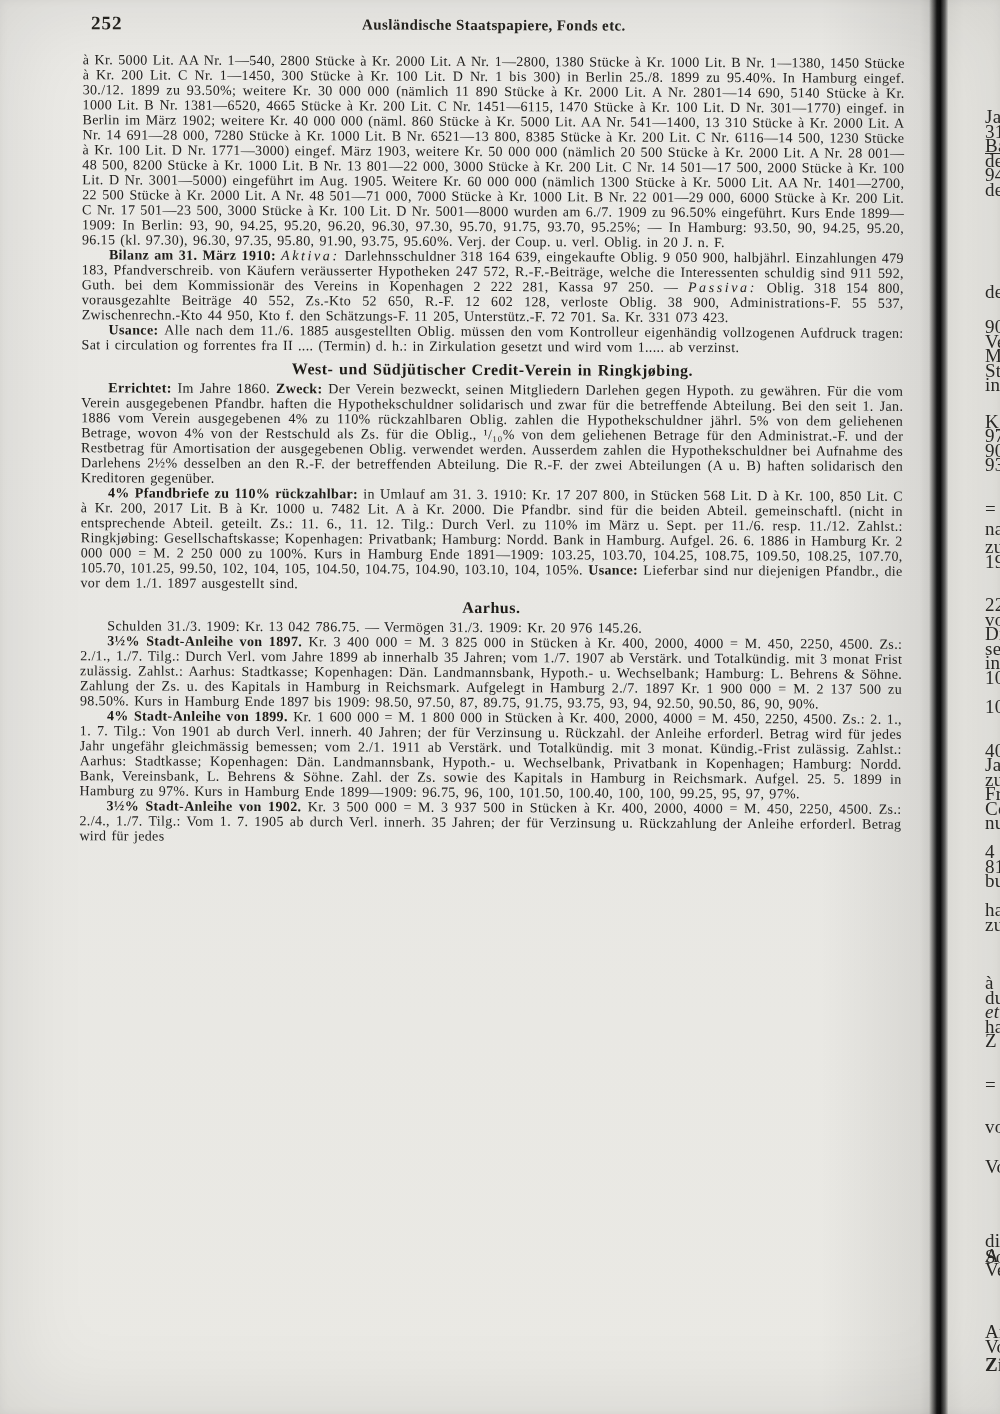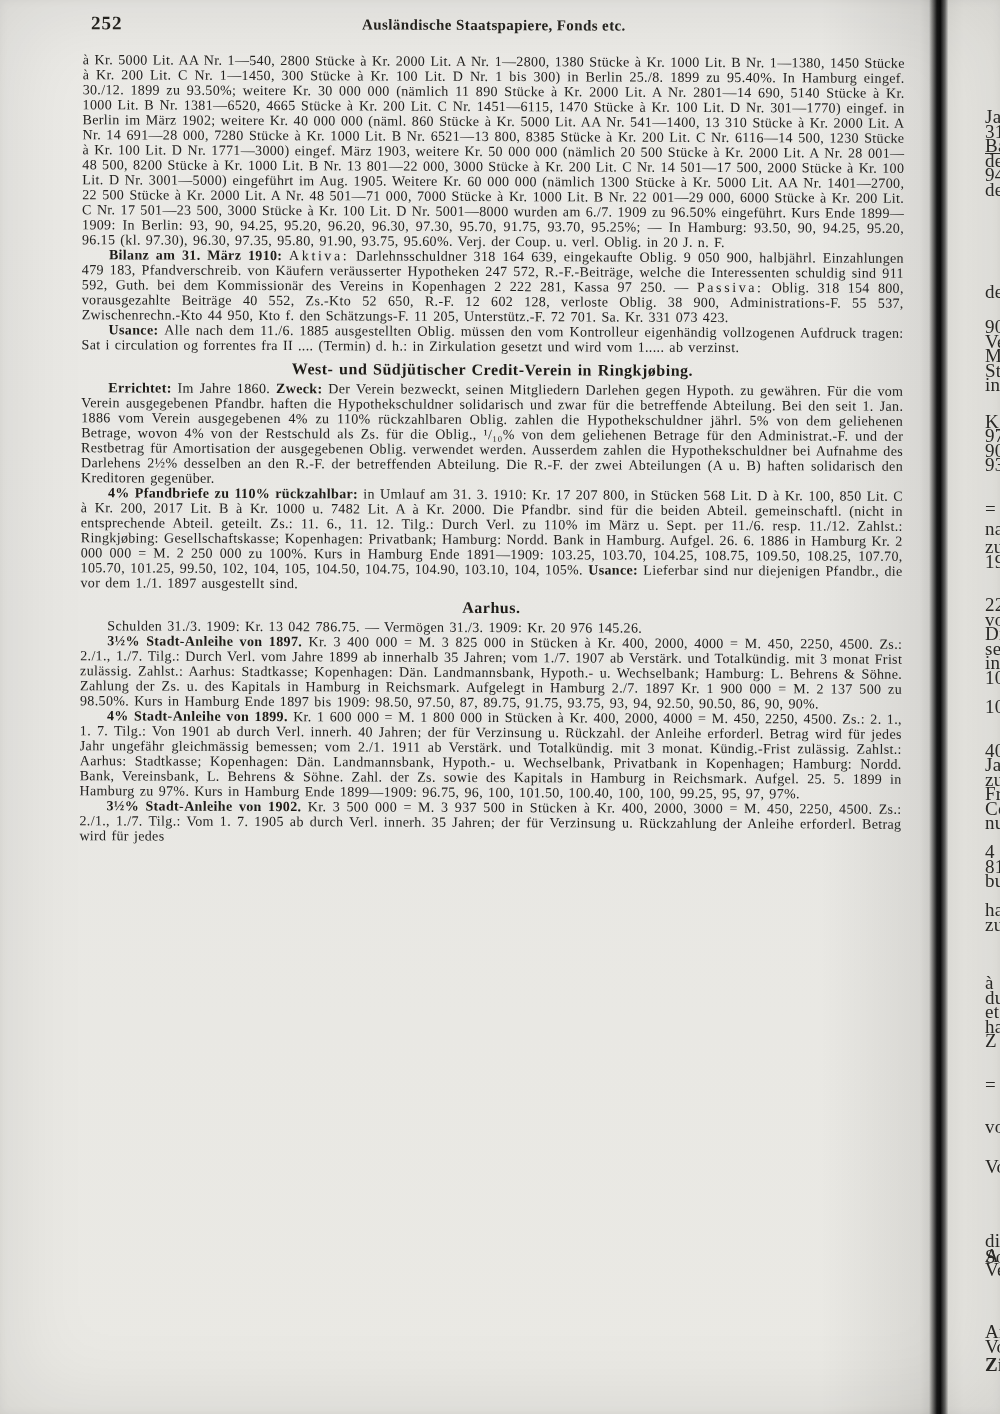--- a/index.html
+++ b/index.html
@@ -28,21 +28,21 @@
     display:block;text-align:center;padding-top:3px;
     font-size:15px;font-weight:bold;letter-spacing:0.4px;color:#26241f;
   }
   .text-col{
     font-size:14px;line-height:15px;letter-spacing:0.35px;word-spacing:1.2px;
     text-align:justify;
   }
   .text-col p{margin:0;}
   .text-col p.ind{text-indent:27px;}
   .b{font-weight:bold;color:#1e1c18;}
-  .sp{letter-spacing:2.6px;}
+  .sp{letter-spacing:2.6px;font-style:italic;}
   .heading{
     text-align:center;font-weight:bold;font-size:16px;letter-spacing:0.5px;
     margin:8px 0 5px 0;color:#1e1c18;
   }
   .binding-bar{
     position:absolute;left:929px;top:0;width:19px;height:1414px;
     background:linear-gradient(90deg,
       rgba(30,30,30,0) 0%, rgba(28,28,28,0.45) 18%,
       #161616 42%, #0d0d0d 60%,
       rgba(45,45,45,0.65) 84%, rgba(70,70,70,0) 100%);
@@ -71,21 +71,21 @@
         <p class=""><span>à Kr. 5000 Lit. AA Nr. 1—540, 2800 Stücke à Kr. 2000 Lit. A Nr. 1—2800, 1380 Stücke à Kr. 1000 Lit. B Nr. 1—1380, 1450 Stücke à Kr. 200 Lit. C Nr. 1—1450, 300 Stücke à Kr. 100 Lit. D Nr. 1 bis 300) in Berlin 25./8. 1899 zu 95.40%. In Hamburg eingef. 30./12. 1899 zu 93.50%; weitere Kr. 30 000 000 (nämlich 11 890 Stücke à Kr. 2000 Lit. A Nr. 2801—14 690, 5140 Stücke à Kr. 1000 Lit. B Nr. 1381—6520, 4665 Stücke à Kr. 200 Lit. C Nr. 1451—6115, 1470 Stücke à Kr. 100 Lit. D Nr. 301—1770) eingef. in Berlin im März 1902; weitere Kr. 40 000 000 (näml. 860 Stücke à Kr. 5000 Lit. AA Nr. 541—1400, 13 310 Stücke à Kr. 2000 Lit. A Nr. 14 691—28 000, 7280 Stücke à Kr. 1000 Lit. B Nr. 6521—13 800, 8385 Stücke à Kr. 200 Lit. C Nr. 6116—14 500, 1230 Stücke à Kr. 100 Lit. D Nr. 1771—3000) eingef. März 1903, weitere Kr. 50 000 000 (nämlich 20 500 Stücke à Kr. 2000 Lit. A Nr. 28 001—48 500, 8200 Stücke à Kr. 1000 Lit. B Nr. 13 801—22 000, 3000 Stücke à Kr. 200 Lit. C Nr. 14 501—17 500, 2000 Stücke à Kr. 100 Lit. D Nr. 3001—5000) eingeführt im Aug. 1905.  Weitere Kr. 60 000 000 (nämlich 1300 Stücke à Kr. 5000 Lit. AA Nr. 1401—2700, 22 500 Stücke à Kr. 2000 Lit. A Nr. 48 501—71 000, 7000 Stücke à Kr. 1000 Lit. B Nr. 22 001—29 000, 6000 Stücke à Kr. 200 Lit. C Nr. 17 501—23 500, 3000 Stücke à Kr. 100 Lit. D Nr. 5001—8000 wurden am 6./7. 1909 zu 96.50% eingeführt.  Kurs Ende 1899—1909: In Berlin: 93, 90, 94.25, 95.20, 96.20, 96.30, 97.30, 95.70, 91.75, 93.70, 95.25%; — In Hamburg: 93.50, 90, 94.25, 95.20, 96.15 (kl. 97.30), 96.30, 97.35, 95.80, 91.90, 93.75, 95.60%. Verj. der Coup. u. verl. Oblig. in 20 J. n. F.</span></p>
         <p class="ind"><span class="b">Bilanz am 31. März 1910: </span><span class="sp">Aktiva:</span><span> Darlehnsschuldner 318 164 639, eingekaufte Oblig. 9 050 900, halbjährl. Einzahlungen 479 183, Pfandverschreib. von Käufern veräusserter Hypotheken 247 572, R.-F.-Beiträge, welche die Interessenten schuldig sind 911 592, Guth. bei dem Kommissionär des Vereins in Kopenhagen 2 222 281, Kassa 97 250. — </span><span class="sp">Passiva:</span><span> Oblig. 318 154 800, vorausgezahlte Beiträge 40 552, Zs.-Kto 52 650, R.-F. 12 602 128, verloste Oblig. 38 900, Administrations-F. 55 537, Zwischenrechn.-Kto 44 950, Kto f. den Schätzungs-F. 11 205, Unterstütz.-F. 72 701.  Sa. Kr. 331 073 423.</span></p>
         <p class="ind"><span class="b">Usance: </span><span>Alle nach dem 11./6. 1885 ausgestellten Oblig. müssen den vom Kontrolleur eigenhändig vollzogenen Aufdruck tragen: Sat i circulation og forrentes fra II .... (Termin) d. h.: in Zirkulation gesetzt und wird vom 1..... ab verzinst.</span></p>
         <div class="heading">West- und Südjütischer Credit-Verein in Ringkjøbing.</div>
         <p class="ind"><span class="b">Errichtet: </span><span>Im Jahre 1860.  </span><span class="b">Zweck: </span><span>Der Verein bezweckt, seinen Mitgliedern Darlehen gegen Hypoth. zu gewähren.  Für die vom Verein ausgegebenen Pfandbr. haften die Hypothekschuldner solidarisch und zwar für die betreffende Abteilung.  Bei den seit 1. Jan. 1886 vom Verein ausgegebenen 4% zu 110% rückzahlbaren Oblig. zahlen die Hypothekschuldner jährl. 5% von dem geliehenen Betrage, wovon 4% von der Restschuld als Zs. für die Oblig., ¹/₁₀% von dem geliehenen Betrage für den Administrat.-F. und der Restbetrag für Amortisation der ausgegebenen Oblig. verwendet werden.  Ausserdem zahlen die Hypothekschuldner bei Aufnahme des Darlehens 2½% desselben an den R.-F. der betreffenden Abteilung.  Die R.-F. der zwei Abteilungen (A u. B) haften solidarisch den Kreditoren gegenüber.</span></p>
         <p class="ind"><span class="b">4% Pfandbriefe zu 110% rückzahlbar: </span><span>in Umlauf am 31. 3. 1910: Kr. 17 207 800, in Stücken 568 Lit. D à Kr. 100, 850 Lit. C à Kr. 200, 2017 Lit. B à Kr. 1000 u. 7482 Lit. A à Kr. 2000. Die Pfandbr. sind für die beiden Abteil. gemeinschaftl. (nicht in entsprechende Abteil. geteilt.  Zs.: 11. 6., 11. 12.  Tilg.: Durch Verl. zu 110% im März u. Sept. per 11./6. resp. 11./12.  Zahlst.: Ringkjøbing: Gesellschaftskasse; Kopenhagen: Privatbank; Hamburg: Nordd. Bank in Hamburg. Aufgel. 26. 6. 1886 in Hamburg Kr. 2 000 000 = M. 2 250 000 zu 100%.  Kurs in Hamburg Ende 1891—1909: 103.25, 103.70, 104.25, 108.75, 109.50, 108.25, 107.70, 105.70, 101.25, 99.50, 102, 104, 105, 104.50, 104.75, 104.90, 103.10, 104, 105%.  </span><span class="b">Usance: </span><span>Lieferbar sind nur diejenigen Pfandbr., die vor dem 1./1. 1897 ausgestellt sind.</span></p>
         <div class="heading">Aarhus.</div>
         <p class="ind"><span>Schulden 31./3. 1909: Kr. 13 042 786.75. — Vermögen 31./3. 1909: Kr. 20 976 145.26.</span></p>
         <p class="ind"><span class="b">3½% Stadt-Anleihe von 1897. </span><span>Kr. 3 400 000 = M. 3 825 000 in Stücken à Kr. 400, 2000, 4000 = M. 450, 2250, 4500.  Zs.: 2./1., 1./7.  Tilg.: Durch Verl. vom Jahre 1899 ab innerhalb 35 Jahren; vom 1./7. 1907 ab Verstärk. und Totalkündig. mit 3 monat Frist zulässig.  Zahlst.: Aarhus: Stadtkasse; Kopenhagen: Dän. Landmannsbank, Hypoth.- u. Wechselbank; Hamburg: L. Behrens &amp; Söhne.  Zahlung der Zs. u. des Kapitals in Hamburg in Reichsmark.  Aufgelegt in Hamburg 2./7. 1897 Kr. 1 900 000 = M. 2 137 500 zu 98.50%.  Kurs in Hamburg Ende 1897 bis 1909: 98.50, 97.50, 87, 89.75, 91.75, 93.75, 93, 94, 92.50, 90.50, 86, 90, 90%.</span></p>
         <p class="ind"><span class="b">4% Stadt-Anleihe von 1899. </span><span>Kr. 1 600 000 = M. 1 800 000 in Stücken à Kr. 400, 2000, 4000 = M. 450, 2250, 4500.  Zs.: 2. 1., 1. 7.  Tilg.: Von 1901 ab durch Verl. innerh. 40 Jahren; der für Verzinsung u. Rückzahl. der Anleihe erforderl. Betrag wird für jedes Jahr ungefähr gleichmässig bemessen; vom 2./1. 1911 ab Verstärk. und Totalkündig. mit 3 monat. Kündig.-Frist zulässig.  Zahlst.: Aarhus: Stadtkasse; Kopenhagen: Dän. Landmannsbank, Hypoth.- u. Wechselbank, Privatbank in Kopenhagen; Hamburg: Nordd. Bank, Vereinsbank, L. Behrens &amp; Söhne.  Zahl. der Zs. sowie des Kapitals in Hamburg in Reichsmark.  Aufgel. 25. 5. 1899 in Hamburg zu 97%.  Kurs in Hamburg Ende 1899—1909: 96.75, 96, 100, 101.50, 100.40, 100, 100, 99.25, 95, 97, 97%.</span></p>
-        <p class="ind"><span class="b">3½% Stadt-Anleihe von 1902. </span><span>Kr. 3 500 000 = M. 3 937 500 in Stücken à Kr. 400, 2000, 3000 = M. 450, 2250, 4500.  Zs.: 2./1., 1./7.  Tilg.: Vom 1. 7. 1905 ab durch Verl. innerh. 35 Jahren; der für Verzinsung u. Rückzahlung der Anleihe erforderl. Betrag wird für jedes</span></p>
+        <p class="ind"><span class="b">3½% Stadt-Anleihe von 1902. </span><span>Kr. 3 500 000 = M. 3 937 500 in Stücken à Kr. 400, 2000, 4000 = M. 450, 2250, 4500.  Zs.: 2./4., 1./7.  Tilg.: Vom 1. 7. 1905 ab durch Verl. innerh. 35 Jahren; der für Verzinsung u. Rückzahlung der Anleihe erforderl. Betrag wird für jedes</span></p>
       </div>
   </div>
   <div class="binding-bar"></div>
   <div class="next-sliver">
     <div class="frag-layer">
         <span class="frag" style="top: 80px;">Ja</span>
         <span class="frag" style="top: 95px;">31</span>
         <span class="frag" style="top: 109px; text-decoration: underline;">Ba</span>
         <span class="frag" style="top: 124px;">de</span>
         <span class="frag" style="top: 138px;">94</span>
@@ -117,21 +117,21 @@
         <span class="frag" style="top: 757px;">Fr</span>
         <span class="frag" style="top: 772px;">Co</span>
         <span class="frag" style="top: 786px;">nu</span>
         <span class="frag" style="top: 815px;">4</span>
         <span class="frag" style="top: 830px;">81</span>
         <span class="frag" style="top: 844px;">bu</span>
         <span class="frag" style="top: 873px;">ha</span>
         <span class="frag" style="top: 888px;">zu</span>
         <span class="frag" style="top: 946px;">à</span>
         <span class="frag" style="top: 961px;">du</span>
-        <span class="frag" style="top: 975px;">et</span>
+        <span class="frag" style="top: 975px; font-style: italic;">et</span>
         <span class="frag" style="top: 990px;">ha</span>
         <span class="frag" style="top: 1004px;">Z</span>
         <span class="frag" style="top: 1048px;">=</span>
         <span class="frag" style="top: 1090px;">vo</span>
         <span class="frag" style="top: 1130px;">Vo</span>
         <span class="frag" style="top: 1220px;">So</span>
         <span class="frag" style="top: 1204px;">di</span>
         <span class="frag" style="top: 1219px;">A</span>
         <span class="frag" style="top: 1233px;">Ve</span>
         <span class="frag" style="top: 1328px; font-weight: bold;">Zi</span>

